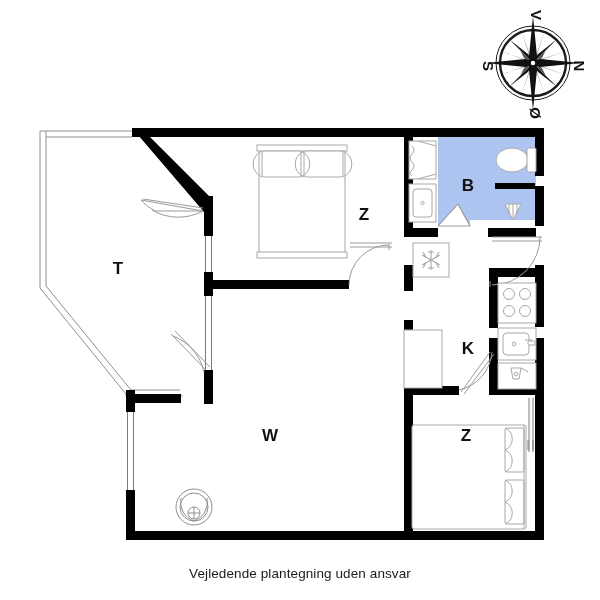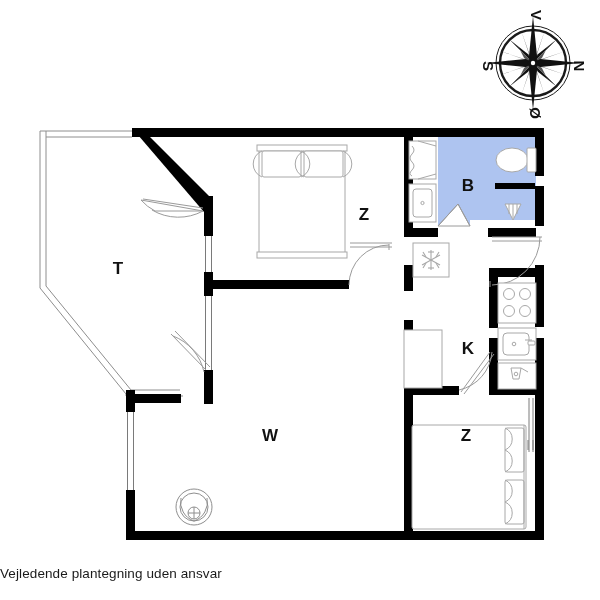--- a/index.html
+++ b/index.html
@@ -1,21 +1,21 @@
 <!DOCTYPE html>
 <html><head>
 <meta charset="utf-8">
 <title>Plantegning</title>
 <style>
   html,body{margin:0;padding:0;background:#ffffff;}
   body{width:600px;height:600px;overflow:hidden;
        font-family:"Liberation Sans","DejaVu Sans",sans-serif;}
   #page{position:relative;width:600px;height:600px;background:#fff;}
   #plan-svg{position:absolute;left:0;top:0;width:600px;height:600px;display:block;}
-  .caption{position:absolute;left:0;top:566px;width:600px;
+  .caption{position:absolute;left:0;top:566px;width:600px;text-align:center;
            font-size:13.5px;color:#1a1a1a;letter-spacing:.1px;}
   .roomlabel{font-family:"Liberation Sans","DejaVu Sans",sans-serif;
              font-size:17px;font-weight:700;fill:#111;text-anchor:middle;
              dominant-baseline:middle;}
   .compassletter{font-family:"Liberation Sans","DejaVu Sans",sans-serif;
              font-size:15px;font-weight:700;fill:#111;text-anchor:middle;
              dominant-baseline:middle;}
 </style>
 </head>
 <body>

